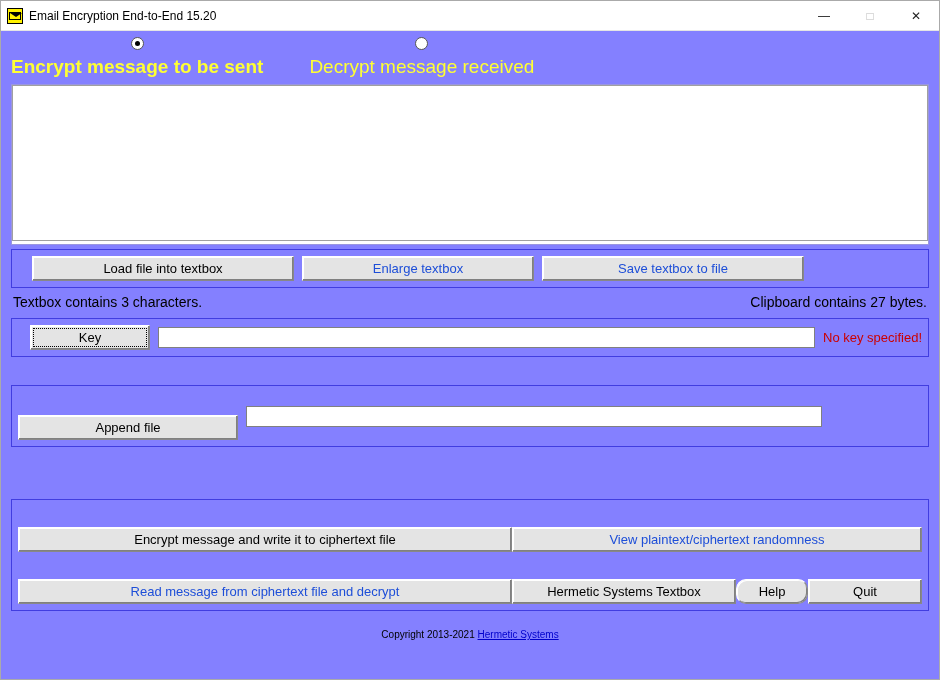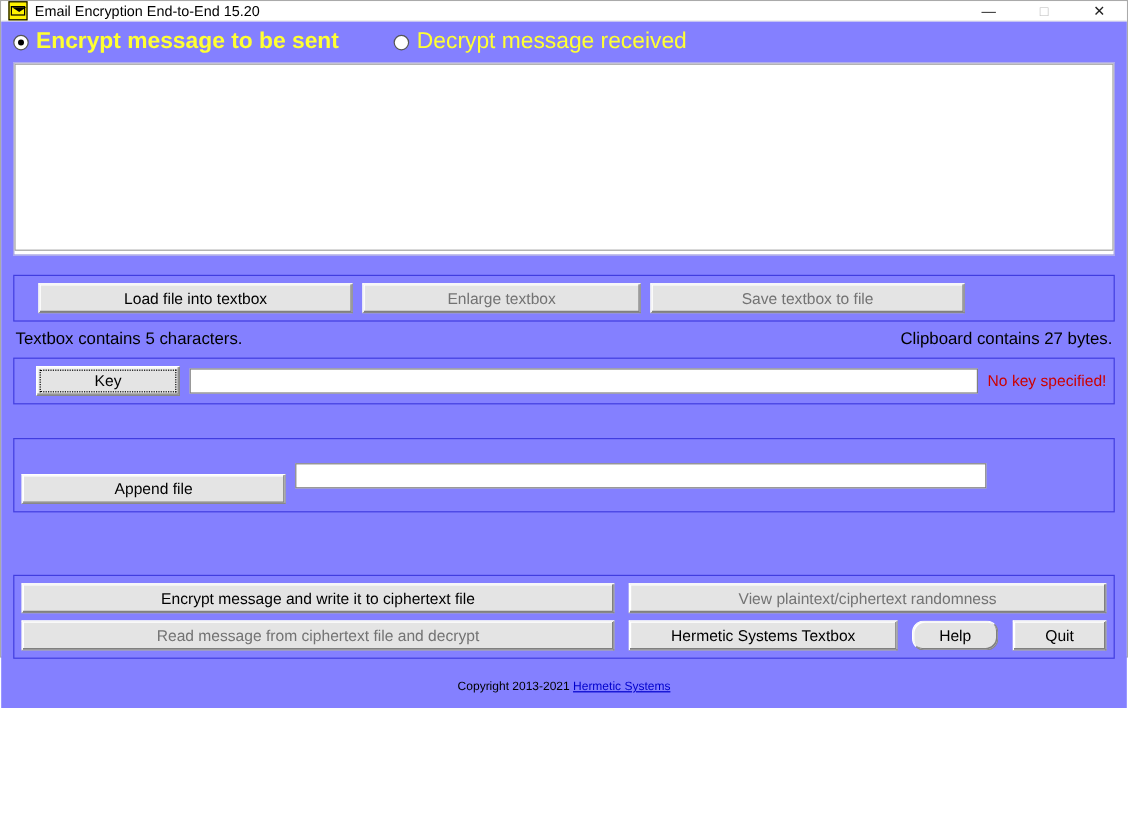--- a/index.html
+++ b/index.html
@@ -7,21 +7,21 @@
   body {
     font-family: Tahoma, Arial, sans-serif;
     font-size: 13px;
     background: #ffffff;
     width: 940px;
     height: 688px;
     overflow: hidden;
   }
   .window {
     width: 940px;
-    height: 548px;
+    height: 680px;
     border: 1px solid #aaaaaa;
     background: #ffffff;
     display: flex;
     flex-direction: column;
   }
   .titlebar {
     height: 30px;
     background: #ffffff;
     border-bottom: 1px solid #e5e5e5;
     display: flex;
@@ -67,21 +67,21 @@
     flex: 1;
     background: #8480ff;
     padding: 4px 2px 0 2px;
     display:flex; flex-direction:column;
   }
   .mode-row {
     display:flex; align-items:center;
     padding: 2px 8px 2px 8px;
     gap: 46px;
   }
-  .radio-wrap { display:flex; align-items:center; gap:6px; }
+  .radio-wrap { display:flex; align-items:center; gap:6px;flex-direction:column; }
   .radio-outer {
     width:13px;height:13px;border-radius:50%;
     background:#fff;border:1px solid #555;
     display:flex;align-items:center;justify-content:center;
   }
   .radio-inner { width:5px;height:5px;border-radius:50%;background:#000; }
   .mode-label {
     font-size:19px;
     color: #ffff33;
   }
@@ -114,21 +114,21 @@
     border:1px solid #888;
     border-top-color:#fff; border-left-color:#fff;
     box-shadow: inset -1px -1px 0 #808080, inset 1px 1px 0 #ffffff;
     font-family: inherit; font-size:13px;
     cursor:pointer;
     padding:0 4px;
     text-align:center;
     display:flex;align-items:center;justify-content:center;overflow:hidden;
   }
   .btn:disabled, .btn.disabled {
-    color:#737373;
+    color:#1d4ed8;
   }
   .btn-focused {
     outline: 1px dotted #000;
     outline-offset: -4px;
     margin-left: 12px;
   }
   .textline {
     height:21px;border:1px solid #808080;background:#fff;
     padding:1px 3px;font-family:inherit;font-size:13px;
   }
@@ -138,21 +138,21 @@
     color:#000;
     font-size:14px;
   }
   .noKey { color:#cc0000; font-size:13px; white-space:nowrap; }
   .actions-panel {
     margin: 2px 8px 4px 8px;
     border:1px solid #413de0;
     padding:6px 6px;
     display:flex;flex-direction:column;gap:6px;
   }
-  .row { display:flex; gap:12px; }
+  .row { display:flex; gap:0;margin-top:21px; }
   .footer {
     text-align:center;
     margin: 14px 0 12px 0;
     font-size:10px;
     color:#000;
   }
   .footer a { color:#0000cc; text-decoration:underline; }
   .gap-v { height: 24px; }
 </style>
 </head>
@@ -184,28 +184,28 @@
       <div class="radio-wrap">
         <span class="radio-outer"></span>
         <span class="mode-label">Decrypt message received</span>
       </div>
     </div>
 
     <div class="textbox-frame">
       <textarea class="textbox" style=""></textarea>
     </div>
 
-    <div class="panel" style="margin-top:16px;padding-left:20px;">
+    <div class="panel" style="margin-top:4px;padding-left:20px;">
       <button class="btn" style="flex:0 0 262px;">Load file into textbox</button>
       <button class="btn disabled" style="flex:0 0 232px;" disabled="">Enlarge textbox</button>
       <button class="btn disabled" style="flex:0 0 262px;" disabled="">Save textbox to file</button>
     </div>
 
     <div class="status-row">
-      <span>Textbox contains 5 characters.</span>
+      <span>Textbox contains 3 characters.</span>
       <span>Clipboard contains 27 bytes.</span>
     </div>
 
     <div class="panel">
       <button class="btn btn-focused" style="flex:0 0 120px;">Key</button>
       <input class="textline" style="flex: 1 1 auto;" type="text" value="">
       <span class="noKey">No key specified!</span>
     </div>
 
     <div class="gap-v"></div>

